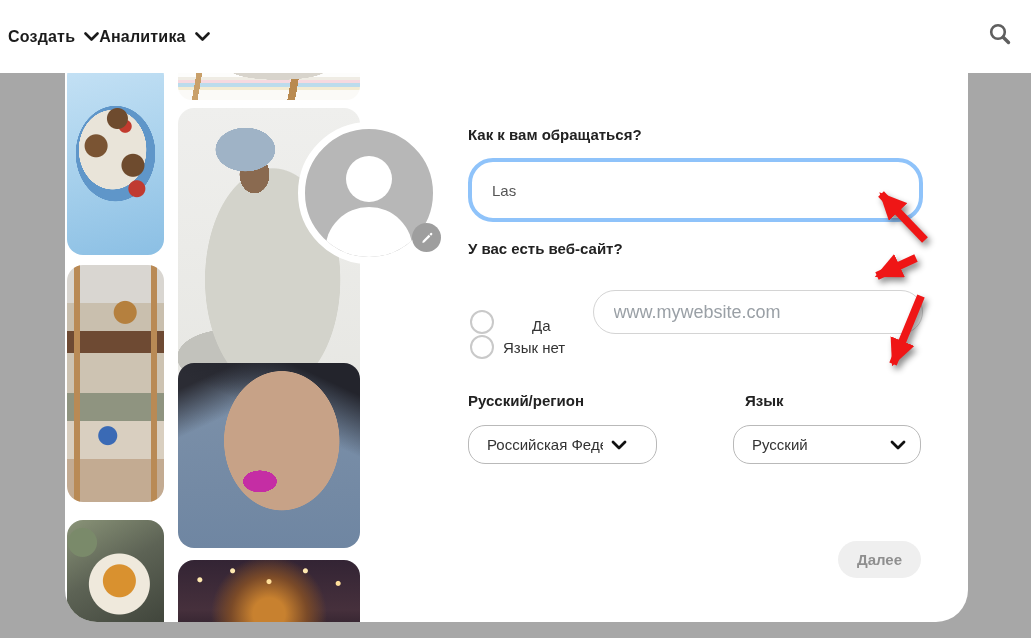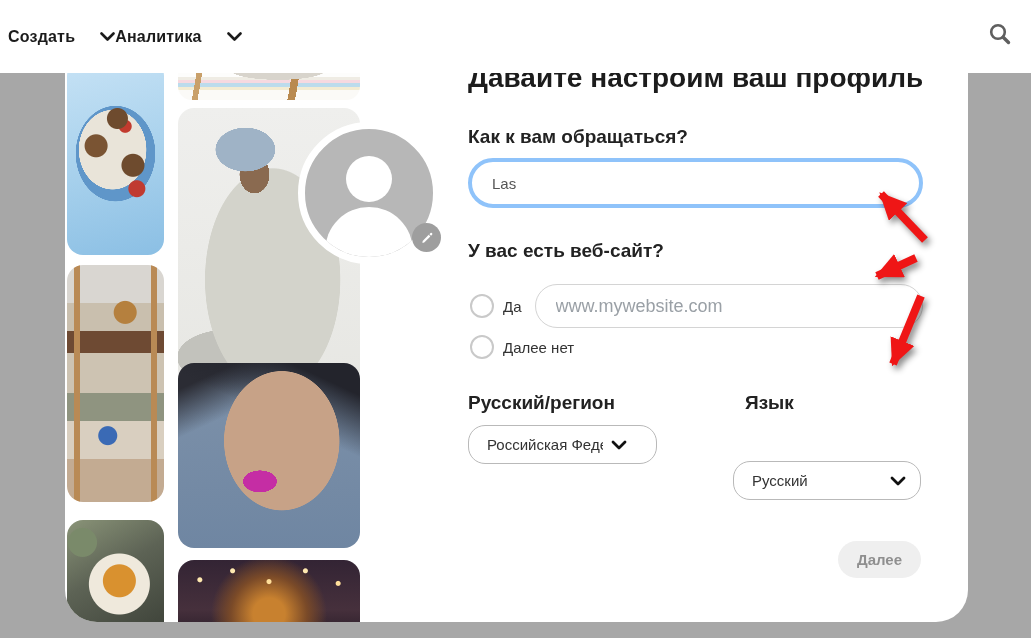--- a/index.html
+++ b/index.html
@@ -7,21 +7,21 @@
               font-family:"Liberation Sans", sans-serif; }
   .stage { position:relative; width:1031px; height:638px; overflow:hidden; }
 
   
   .scrim { position:absolute; left:0; top:73px; width:1031px; height:565px;
            background:#a7a7a7; z-index:1; }
 
   
   .header { position:absolute; left:0; top:0; width:1031px; height:73px;
             background:#fff; z-index:30; display:flex; align-items:center; }
-  .menu-item { display:flex; align-items:center; gap:25px; cursor:pointer; }
+  .menu-item { display:flex; align-items:center; gap:9px; cursor:pointer; }
   .menu-item .lbl { font-size:16px; font-weight:700; color:#1b1b1b; letter-spacing:.2px; }
   .menu-create { margin-left:8px; }
   .menu-analytics { }
   .search-btn { position:absolute; right:18px; top:21px; width:26px; height:26px;
                 display:flex; align-items:center; justify-content:center; cursor:pointer; }
 
   
   .modal { position:absolute; left:65px; top:40px; width:903px; height:582px;
            background:#fff; border-radius:32px; overflow:hidden; z-index:5; }
 
@@ -84,45 +84,45 @@
             overflow:hidden; }
   .avatar svg { display:block; }
   .avatar-edit { position:absolute; left:347px; top:183px; width:29px; height:29px;
                  border-radius:50%; background:#9e9e9e; display:flex;
                  align-items:center; justify-content:center; cursor:pointer; z-index:6; }
 
   
   .form { position:absolute; left:403px; top:0; width:455px; height:582px; }
   .form-title { position:absolute; left:0; top:22px; width:470px; font-size:28px;
                 font-weight:700; color:#1c1c1c; white-space:nowrap; }
-  .q-label { position:absolute; left:0; font-size:19px; font-weight:700; color:#222; }
+  .q-label { position:absolute; left:0; font-size:15px; font-weight:700; color:#222; }
   .lbl-name { top:86px; }
-  .name-input { position:absolute; left:0; top:118px; width:455px; height:50px;
+  .name-input { position:absolute; left:0; top:118px; width:455px; height:64px;
                 border:4px solid #8fc3fa; border-radius:25px; padding:0 20px;
                 font-size:15px; color:#555; outline:none;
                 font-family:"Liberation Sans", sans-serif; }
   .lbl-web { top:200px; }
   .row-yes { position:absolute; left:2px; top:238px; width:453px; height:56px;
-             display:flex; align-items:center; }
+             display:flex; align-items:flex-end;gap:29px; }
   .radio { width:24px; height:24px; border-radius:50%; border:2px solid #c9c9c9;
            background:#fff; flex:0 0 auto; cursor:pointer; }
   .radio-lbl { font-size:15px; color:#333; margin-left:9px; }
   .web-input { margin-left:13px; width:393px; height:44px; border:1px solid #d4d4d4;
                border-radius:22px; padding:0 20px; font-size:18px; color:#333;
                outline:none; font-family:"Liberation Sans", sans-serif; }
   .web-input::placeholder { color:#9aa0a6; opacity:1; }
   .row-no { position:absolute; left:2px; top:295px; height:24px;
             display:flex; align-items:center; }
   .lbl-country { top:352px; }
   .lbl-lang { top:352px; left:265px;margin-left:12px; }
   .select { position:absolute; top:385px; height:39px; border:1px solid #b9b9b9;
             border-radius:17px; background:#fff; display:flex; align-items:center;
             padding:0 14px 0 18px; cursor:pointer; }
   .sel-country { left:0; width:189px; }
-  .sel-lang { left:265px; width:188px;margin-top:36px; }
+  .sel-lang { left:265px; width:188px; }
   .sel-text { font-size:15px; color:#333; white-space:nowrap; overflow:hidden; flex:1; }
   .sel-country .sel-text { max-width:116px; }
   .select svg { flex:0 0 auto; margin-left:8px; }
 
   .next-btn { position:absolute; right:47px; bottom:44px; height:37px; padding:0 19px;
               border:none; border-radius:19px; background:#efefef; color:#8f8f8f;
               font-size:15px; font-weight:600; cursor:pointer;
               font-family:"Liberation Sans", sans-serif; }
 
   
@@ -153,36 +153,35 @@
       </svg>
     </div>
     <div class="avatar-edit">
       <svg width="14" height="14" viewBox="0 0 16 16">
         <path d="M3 11.4 L10 4.4 L11.8 6.2 L4.8 13.2 L2.8 13.6 Z" fill="#ffffff"></path>
         <path d="M10.8 3.6 L12 2.4 a1 1 0 0 1 1.5 0 l.3 .3 a1 1 0 0 1 0 1.5 L12.6 5.4 Z" fill="#ffffff"></path>
       </svg>
     </div>
 
     <div class="form">
-      <h1 class="form-title">Давайте настроим ваш профиль</h1>
 
       <div class="q-label lbl-name">Как к вам обращаться?</div>
       <input class="name-input" type="text" value="Las" style="">
 
       <div class="q-label lbl-web">У вас есть веб-сайт?</div>
 
       <div class="row-yes">
         <div class="radio"></div>
         <span class="radio-lbl">Да</span>
         <input class="web-input" type="text" placeholder="www.mywebsite.com" style="">
       </div>
 
       <div class="row-no">
         <div class="radio"></div>
-        <span class="radio-lbl">Далее нет</span>
+        <span class="radio-lbl">Язык нет</span>
       </div>
 
       <div class="q-label lbl-country">Русский/регион</div>
       <div class="q-label lbl-lang">Язык</div>
 
       <div class="select sel-country">
         <span class="sel-text">Российская Федер</span>
         <svg width="16" height="10" viewBox="0 0 16 10">
           <path d="M2 2 L8 8 L14 2" fill="none" stroke="#111" stroke-width="2.8" stroke-linecap="round" stroke-linejoin="round"></path>
         </svg>

